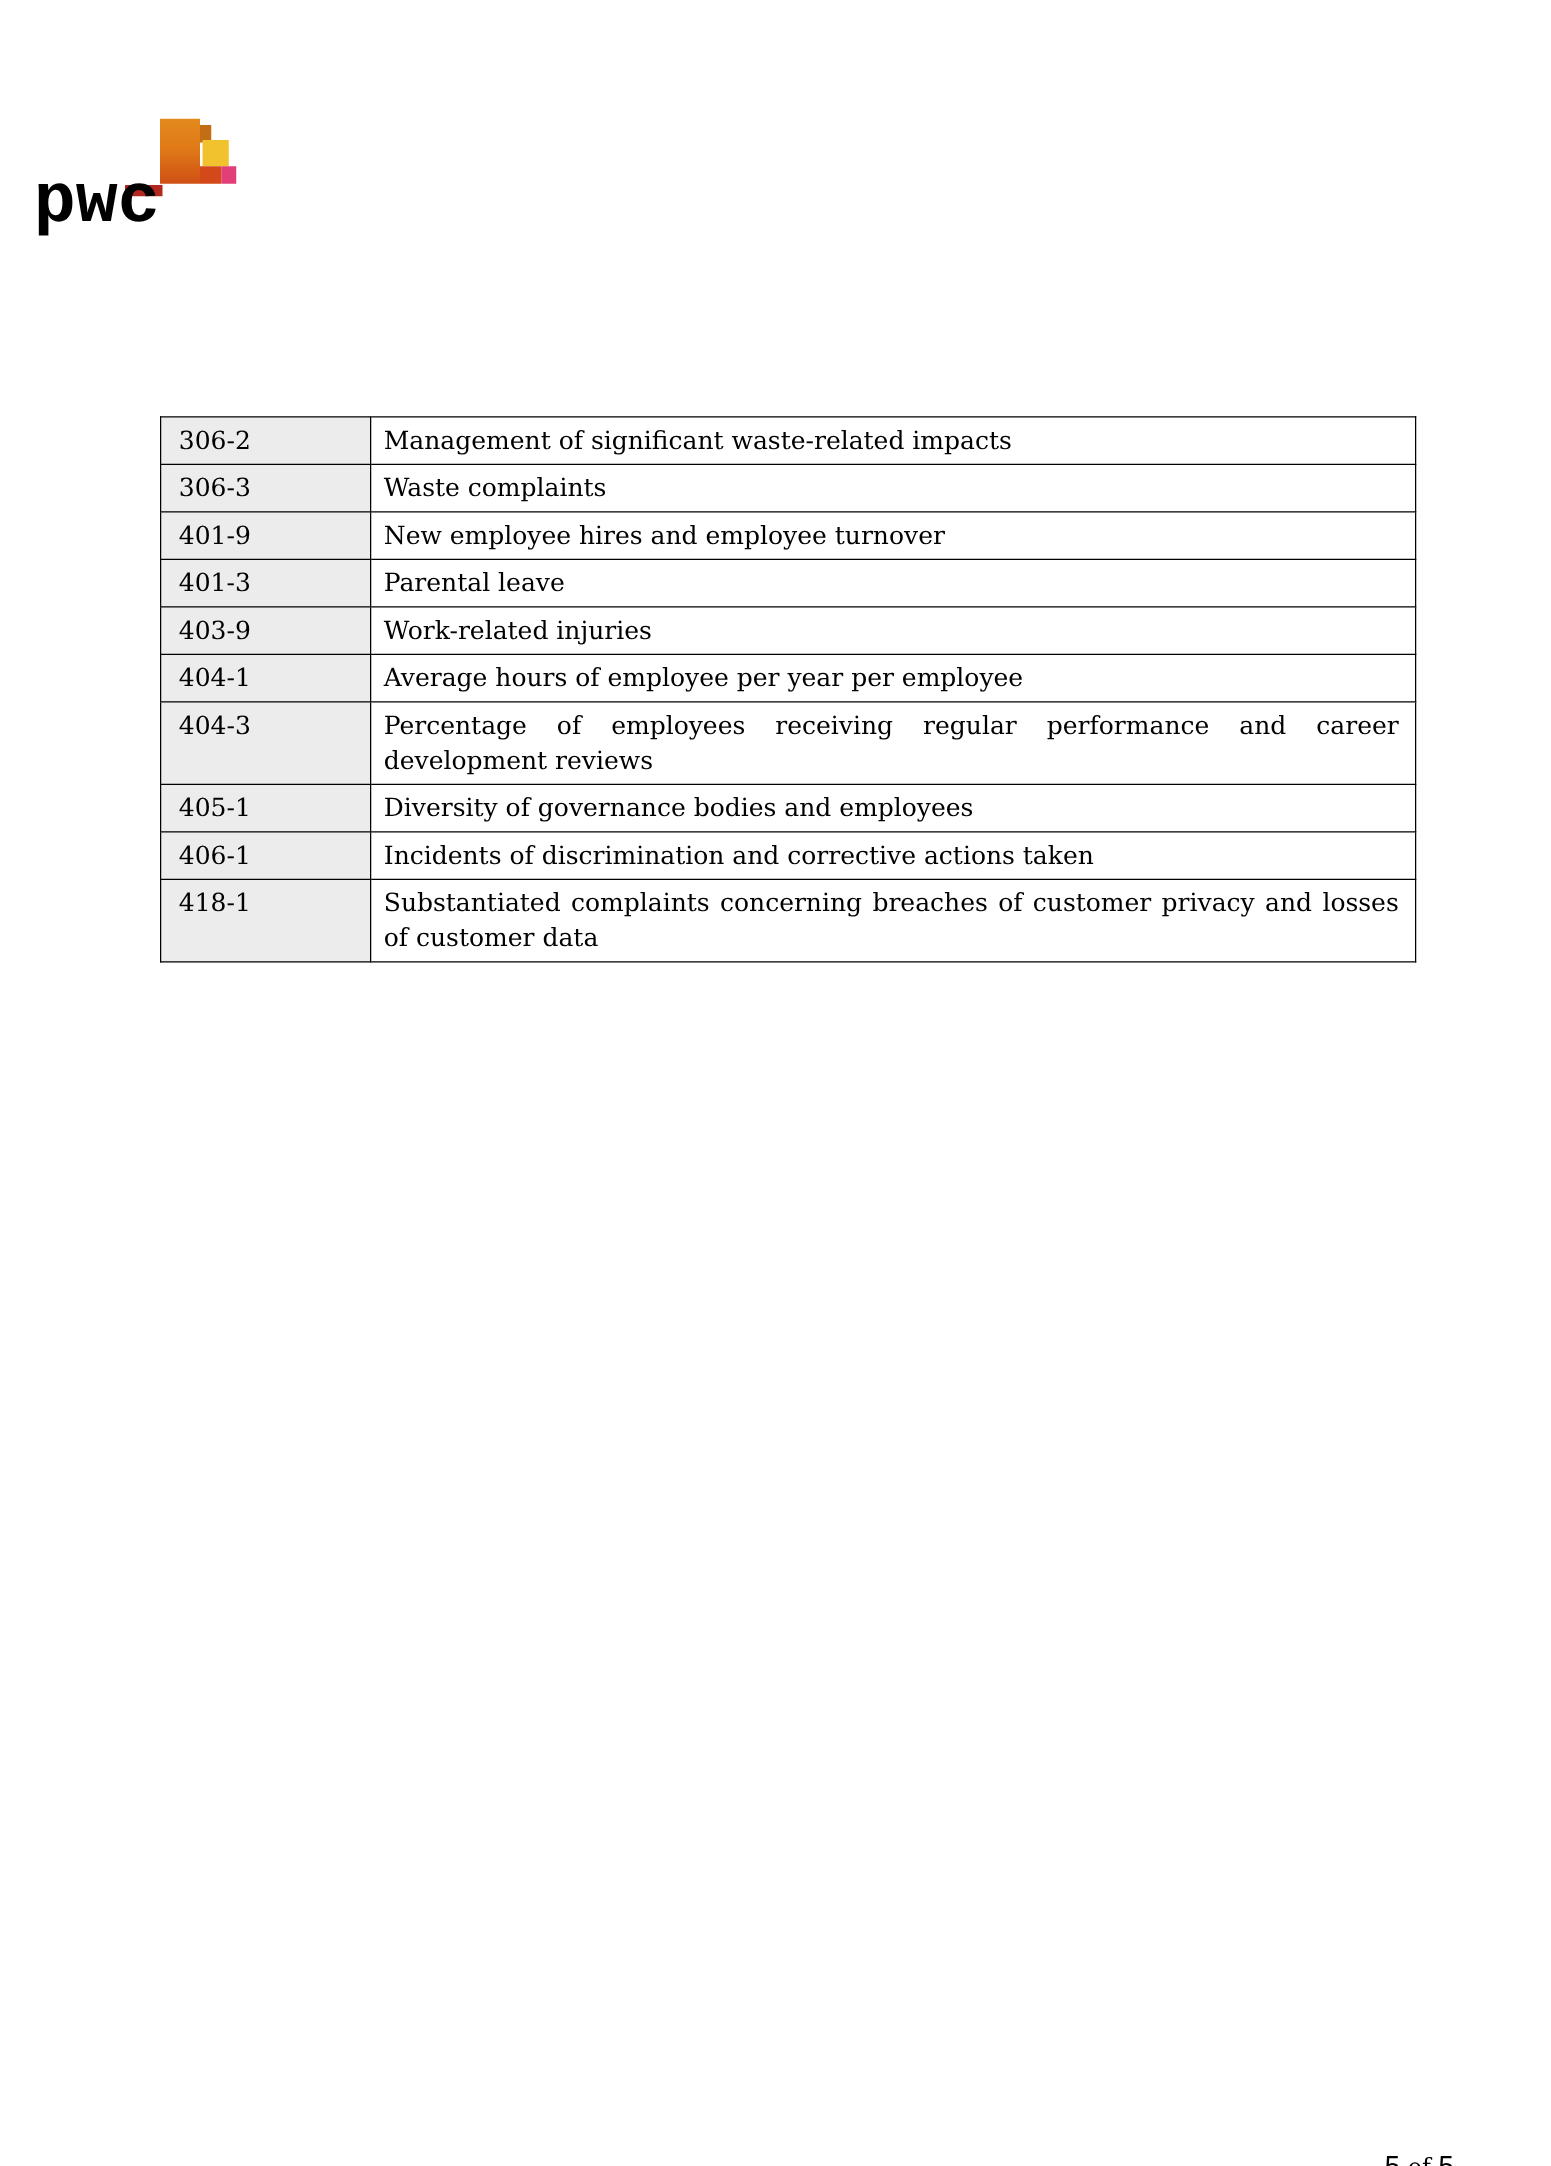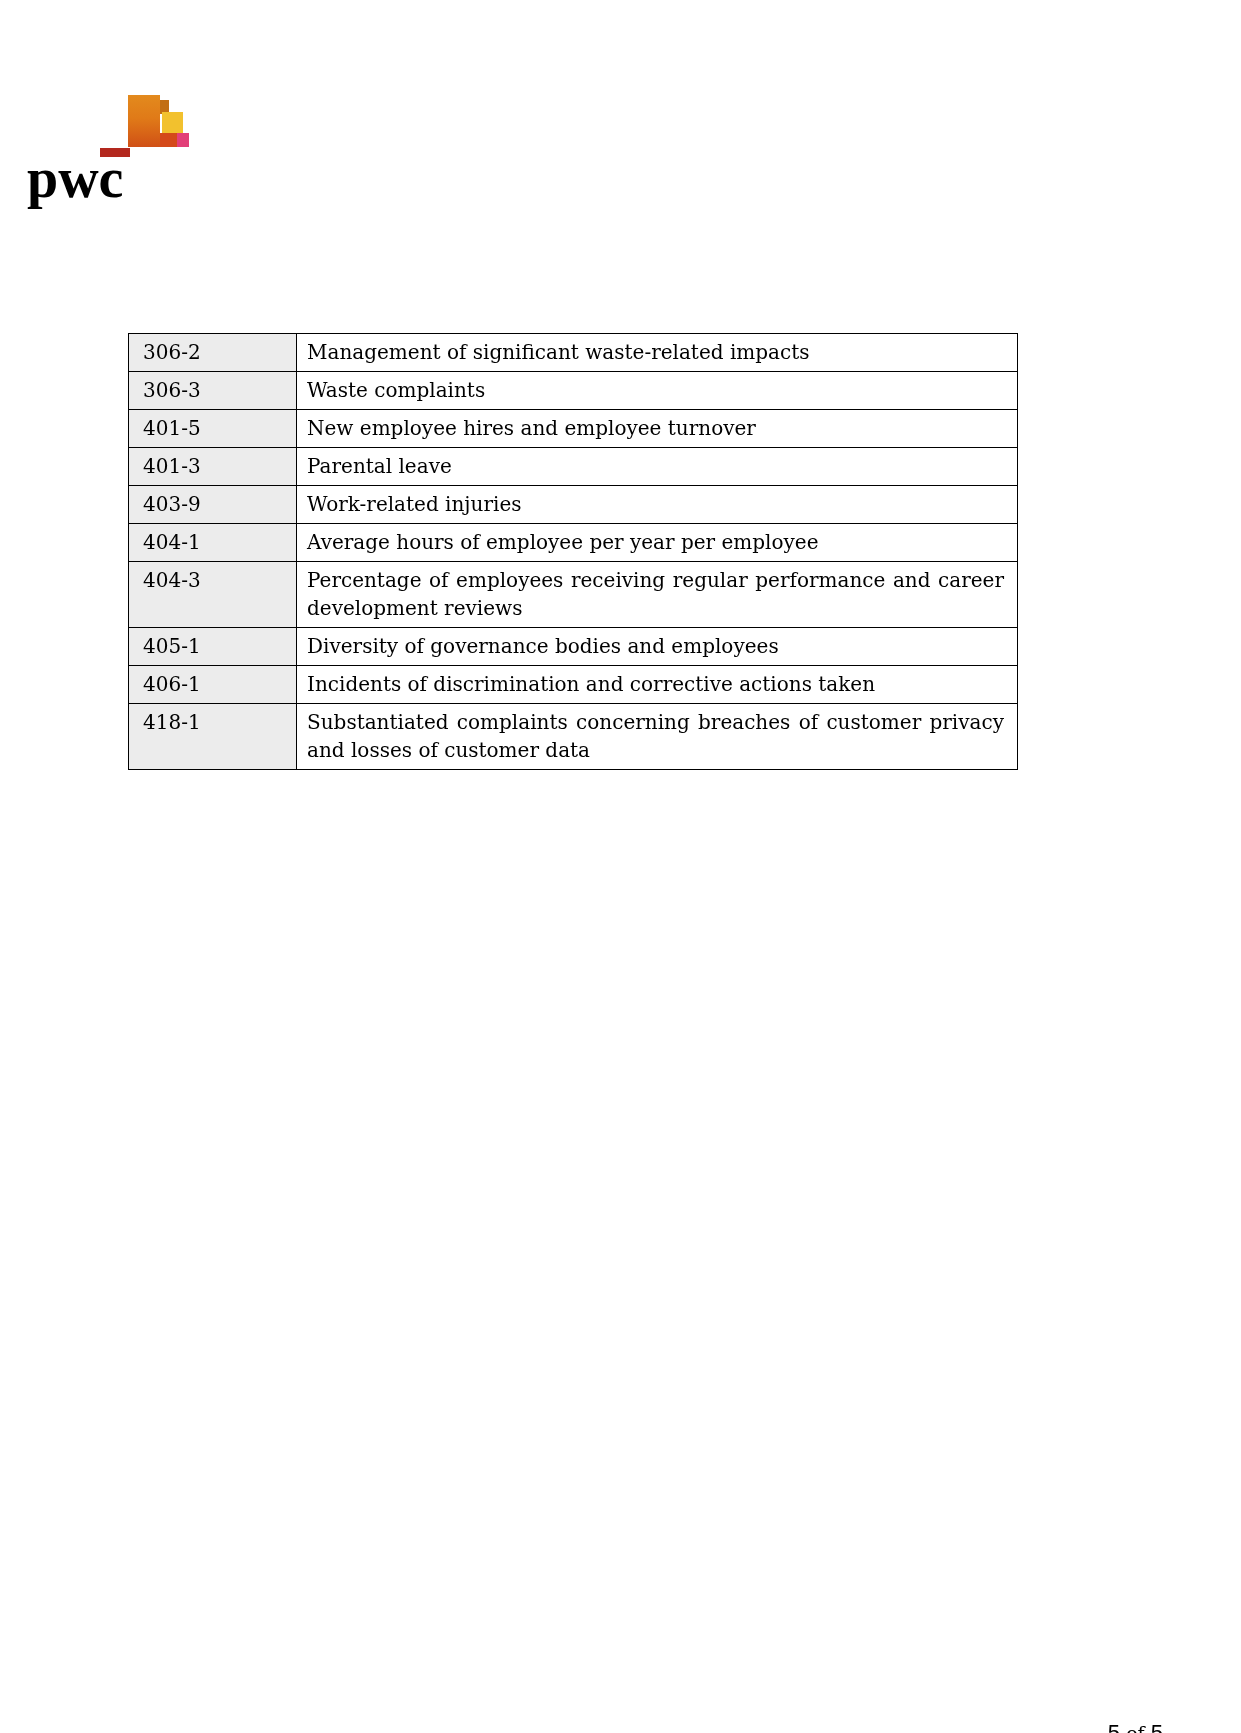--- a/index.html
+++ b/index.html
@@ -18,30 +18,30 @@
   .logo { position: absolute; left: 0; top: 0; width: 260px; height: 230px; }
   .logo .blk { position: absolute; }
   .blk-main   { left: 128px; top:  95px; width: 32px; height: 52px;
                 background: linear-gradient(180deg, #e38a1d 0%, #e07a18 45%, #d05016 100%); }
   .blk-small  { left: 160px; top: 100px; width:  9px; height: 14px; background: #c26e14; }
   .blk-yellow { left: 162px; top: 112px; width: 21px; height: 21px; background: #f2c12e; }
   .blk-band   { left: 160px; top: 133px; width: 17px; height: 14px; background: #d4491a; }
   .blk-pink   { left: 177px; top: 133px; width: 12px; height: 14px; background: #e23f78; }
   .blk-redbar { left: 100px; top: 148px; width: 30px; height:  9px; background: #b3281e; }
   .wordmark {
-    position: absolute; left: 27px; top: 150px;
-    font-family: Liberation Serif, serif;
+    position: absolute; left: 27px; top: 134px;
+    font-family: Liberation Mono, monospace;
     font-weight: bold; font-size: 56px; line-height: 1;
     letter-spacing: 0px; color: #000000;
   }
 
   
   table.gri-table {
     position: absolute; left: 128px; top: 333px;
-    width: 890px;
+    width: 1005px;
     border-collapse: collapse;
     table-layout: fixed;
   }
   .gri-table td {
     border: 1.5px solid #000000;
     font-size: 20px;
     line-height: 28px;
     vertical-align: top;
     padding: 4px 10px 5px 10px;
   }
@@ -90,21 +90,21 @@
     <tbody>
       <tr>
         <td class="code">306-2</td>
         <td class="desc">Management of significant waste-related impacts</td>
       </tr>
       <tr>
         <td class="code">306-3</td>
         <td class="desc">Waste complaints</td>
       </tr>
       <tr>
-        <td class="code">401-5</td>
+        <td class="code">401-9</td>
         <td class="desc">New employee hires and employee turnover</td>
       </tr>
       <tr>
         <td class="code">401-3</td>
         <td class="desc">Parental leave</td>
       </tr>
       <tr>
         <td class="code">403-9</td>
         <td class="desc">Work-related injuries</td>
       </tr>

